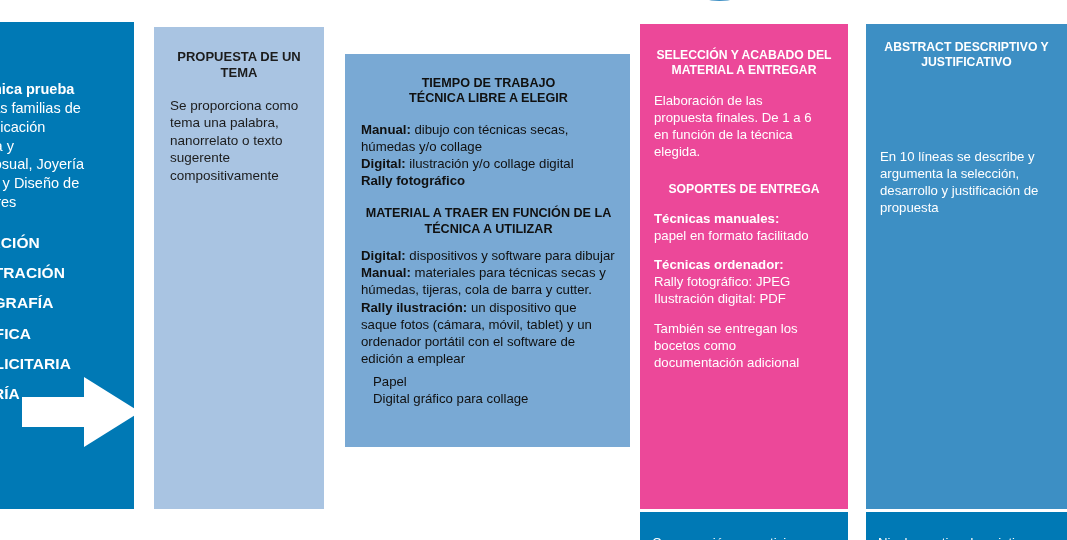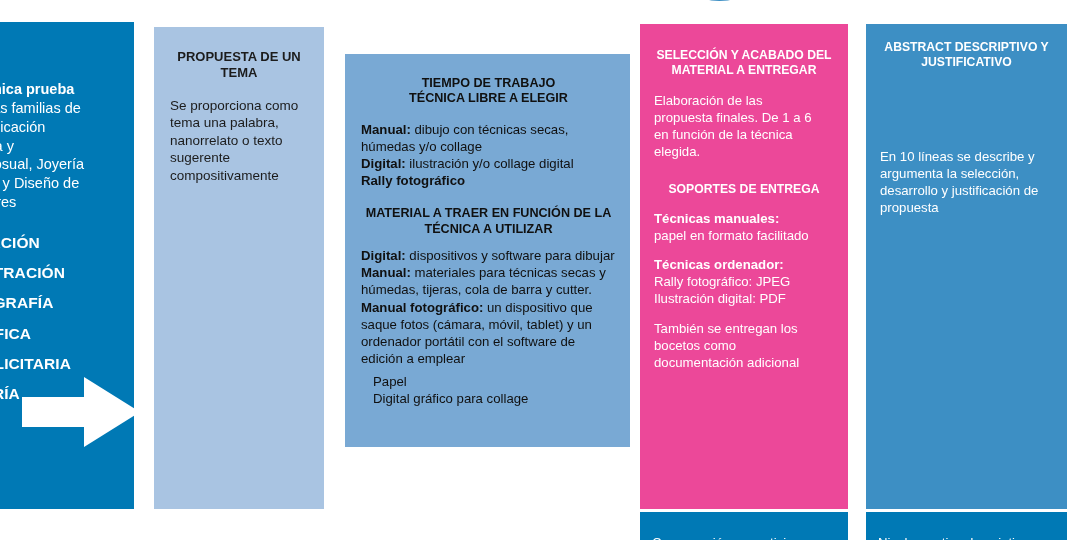--- a/index.html
+++ b/index.html
@@ -190,21 +190,21 @@
           <div><b>Manual:</b> dibujo con técnicas secas, húmedas y/o collage</div>
           <div><b>Digital:</b> ilustración y/o collage digital</div>
           <div><b>Rally fotográfico</b></div>
         </div>
 
       <div class="h-sub" id="c3sub1" style="margin-top:17px;">MATERIAL A TRAER EN FUNCIÓN DE LA<br>TÉCNICA A UTILIZAR</div>
 
       <div class="body-txt" id="c3mats" style="margin-top:10px;">
           <div><b>Digital:</b> dispositivos y software para dibujar</div>
           <div><b>Manual:</b> materiales para técnicas secas y húmedas, tijeras, cola de barra y cutter.</div>
-          <div><b>Manual fotográfico:</b> un dispositivo que saque fotos (cámara, móvil, tablet) y un ordenador portátil con el software de edición a emplear</div>
+          <div><b>Rally ilustración:</b> un dispositivo que saque fotos (cámara, móvil, tablet) y un ordenador portátil con el software de edición a emplear</div>
         </div>
 
 
       <div class="body-txt" id="c3prov" style="margin-top:6px; padding-left:12px;">
           <div>Papel</div>
           <div>Digital gráfico para collage</div>
         </div>
     </div>
   </div>
 

